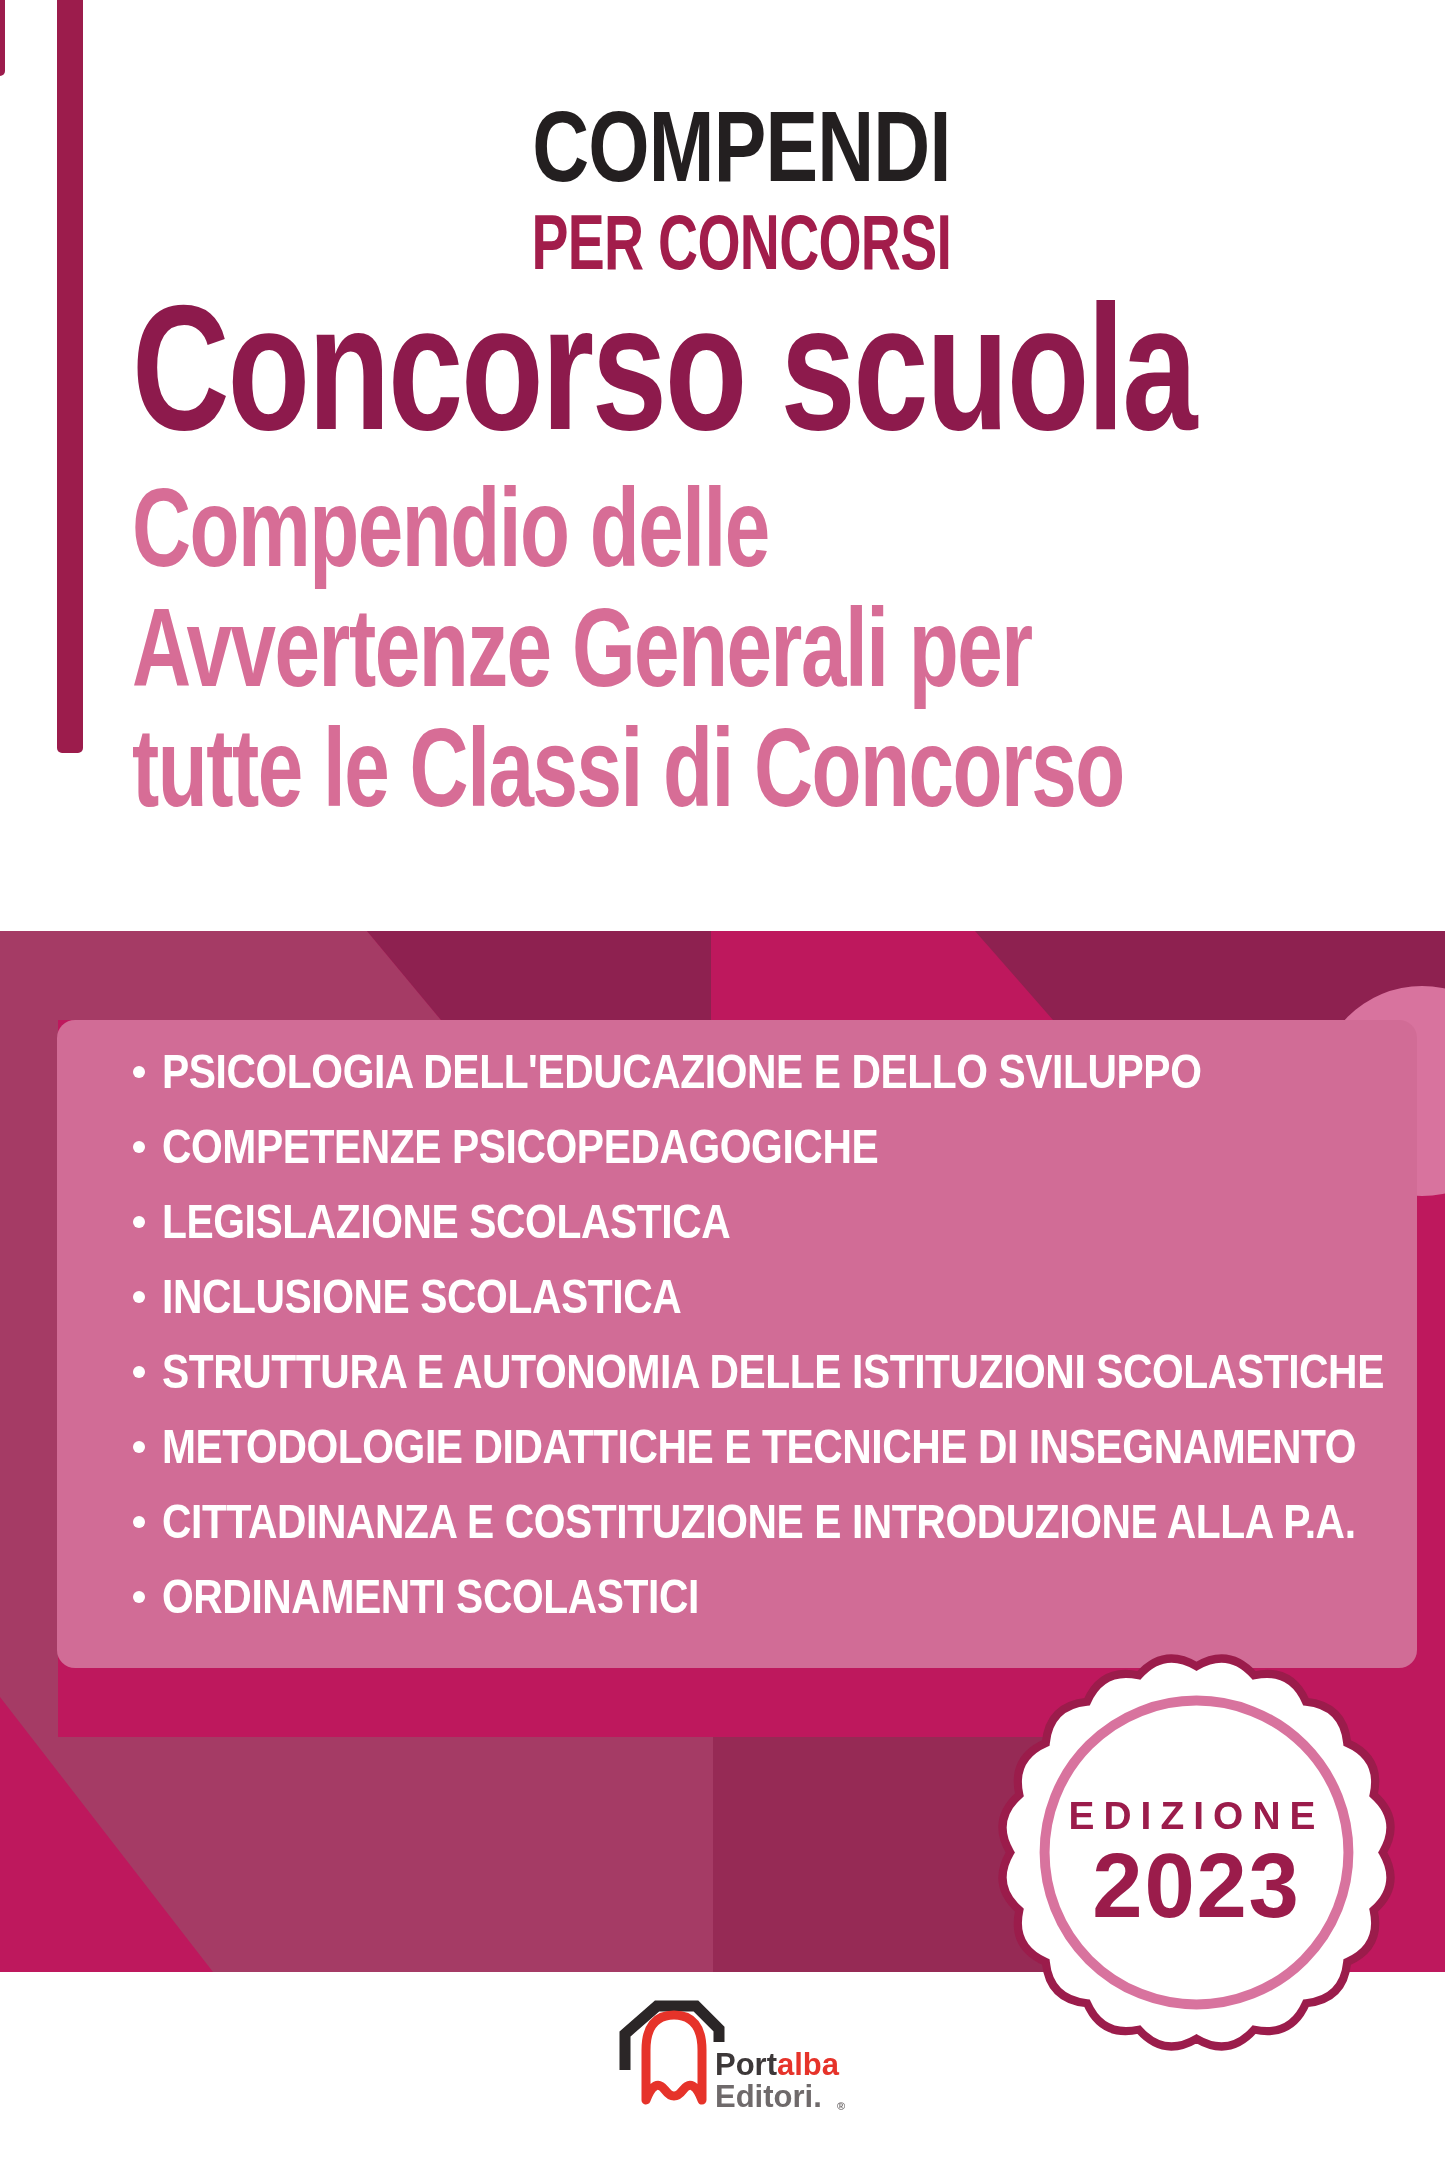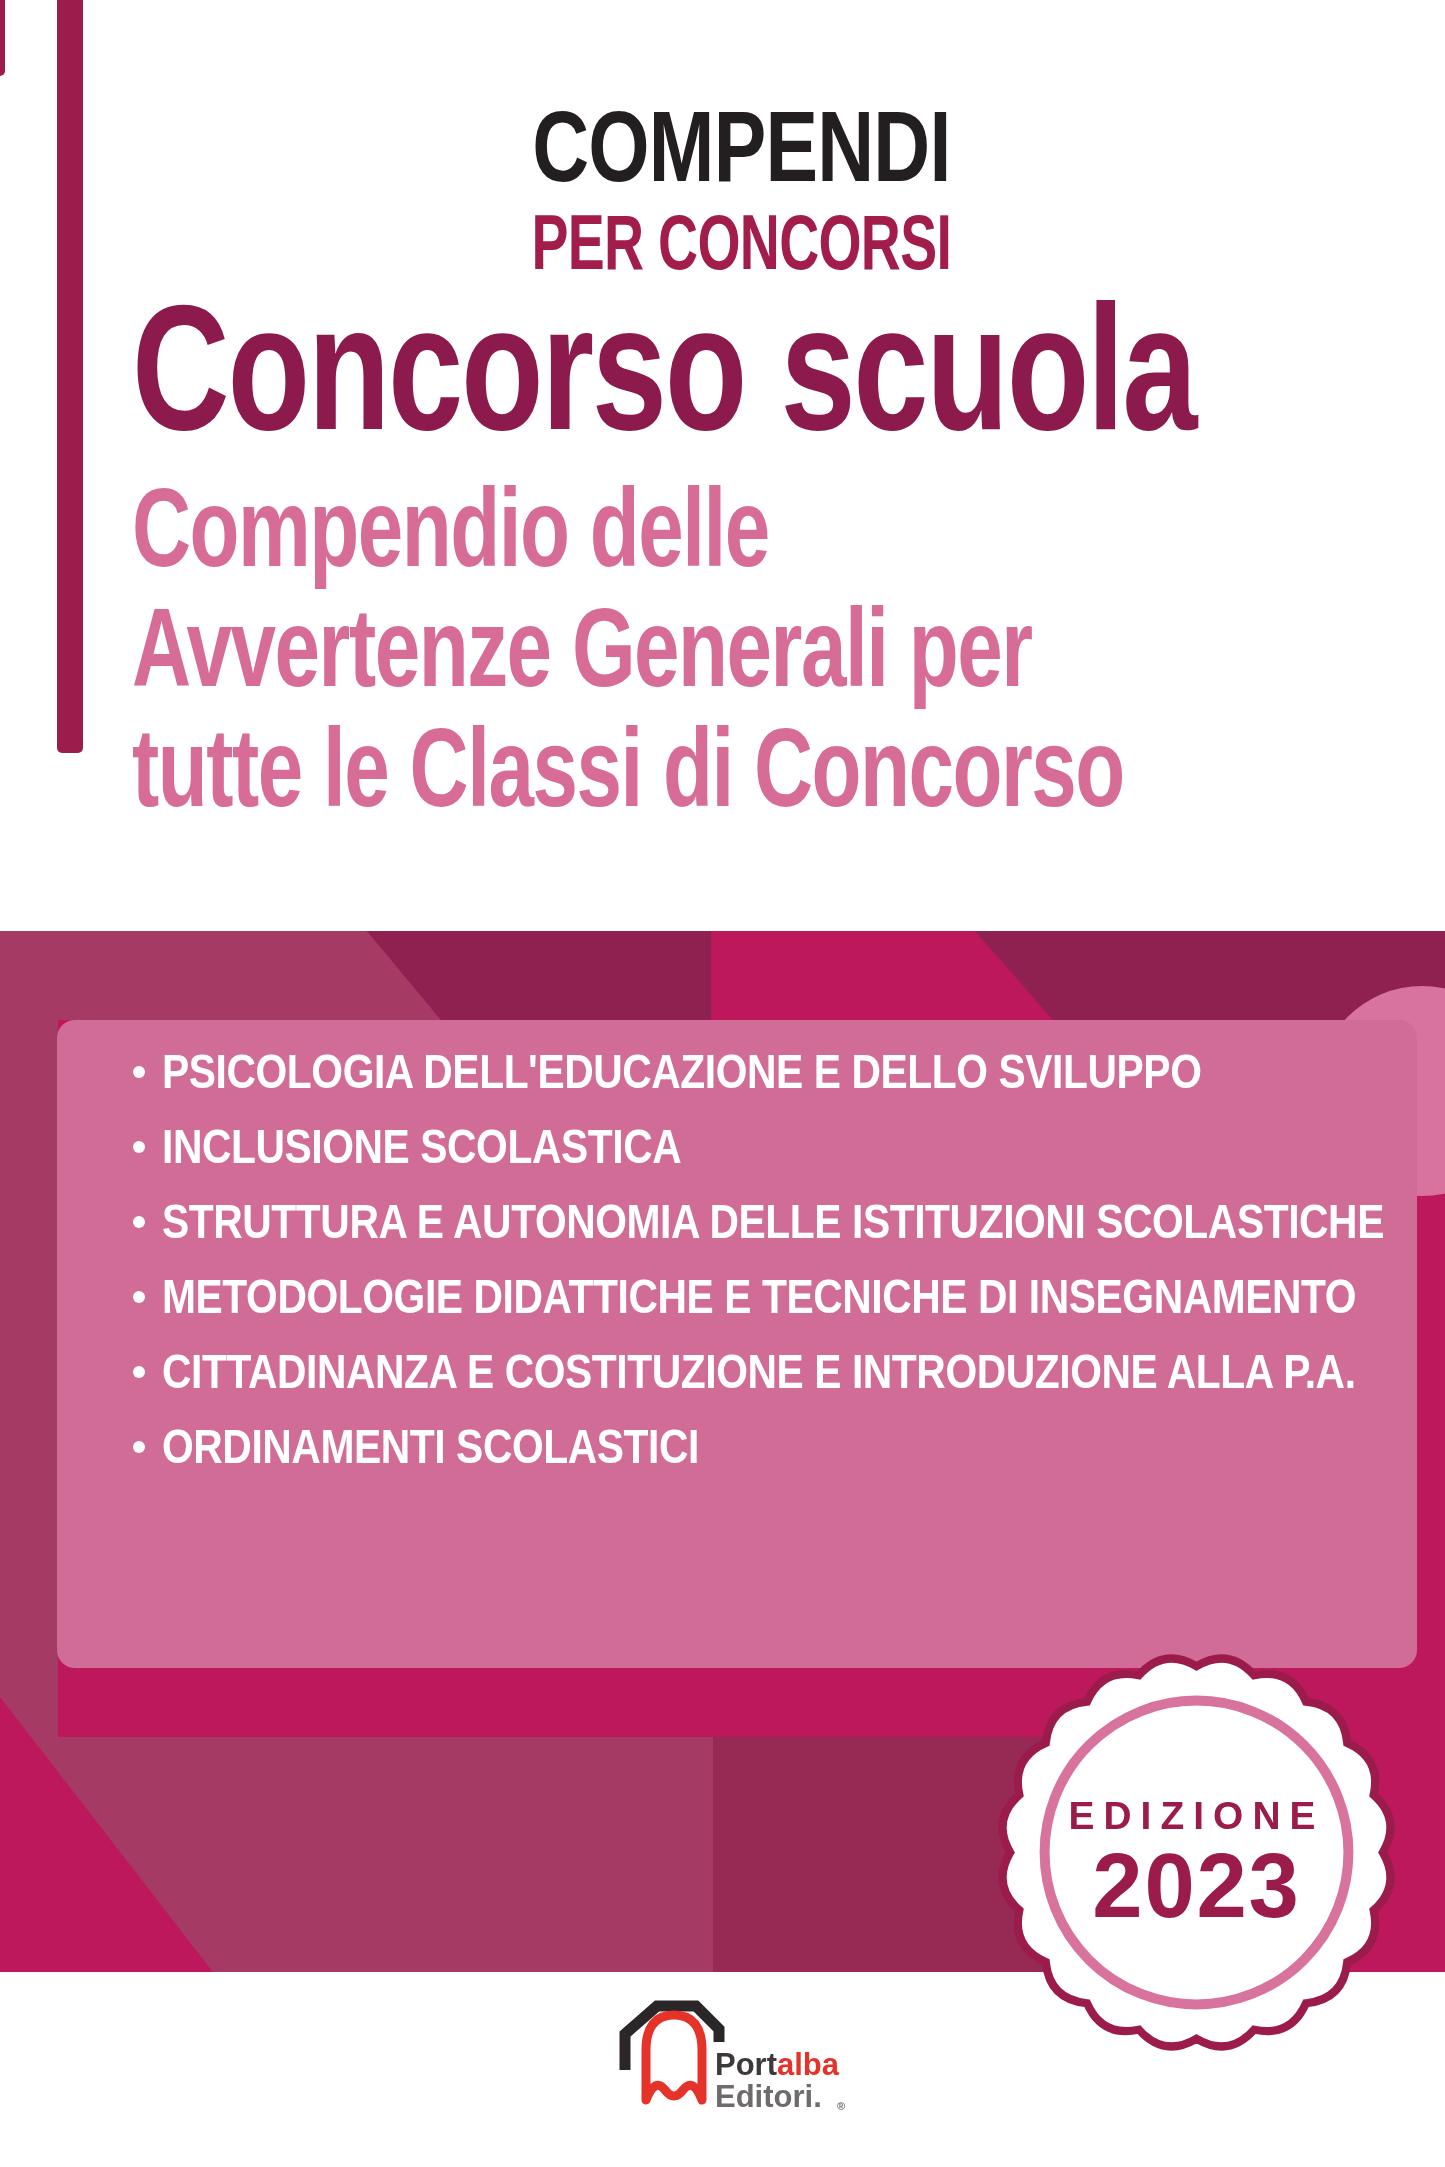--- a/index.html
+++ b/index.html
@@ -89,20 +89,28 @@
     <div class="shape shape-f"></div>
     <div class="shape-g"></div>
 
     <div class="panel">
       <div class="topic-row">
         <span class="bullet"></span>
         <span class="topic-text">PSICOLOGIA DELL'EDUCAZIONE E DELLO SVILUPPO</span>
       </div>
       <div class="topic-row">
         <span class="bullet"></span>
+        <span class="topic-text">COMPETENZE PSICOPEDAGOGICHE</span>
+      </div>
+      <div class="topic-row">
+        <span class="bullet"></span>
+        <span class="topic-text">LEGISLAZIONE SCOLASTICA</span>
+      </div>
+      <div class="topic-row">
+        <span class="bullet"></span>
         <span class="topic-text">INCLUSIONE SCOLASTICA</span>
       </div>
       <div class="topic-row">
         <span class="bullet"></span>
         <span class="topic-text">STRUTTURA E AUTONOMIA DELLE ISTITUZIONI SCOLASTICHE</span>
       </div>
       <div class="topic-row">
         <span class="bullet"></span>
         <span class="topic-text">METODOLOGIE DIDATTICHE E TECNICHE DI INSEGNAMENTO</span>
       </div>

